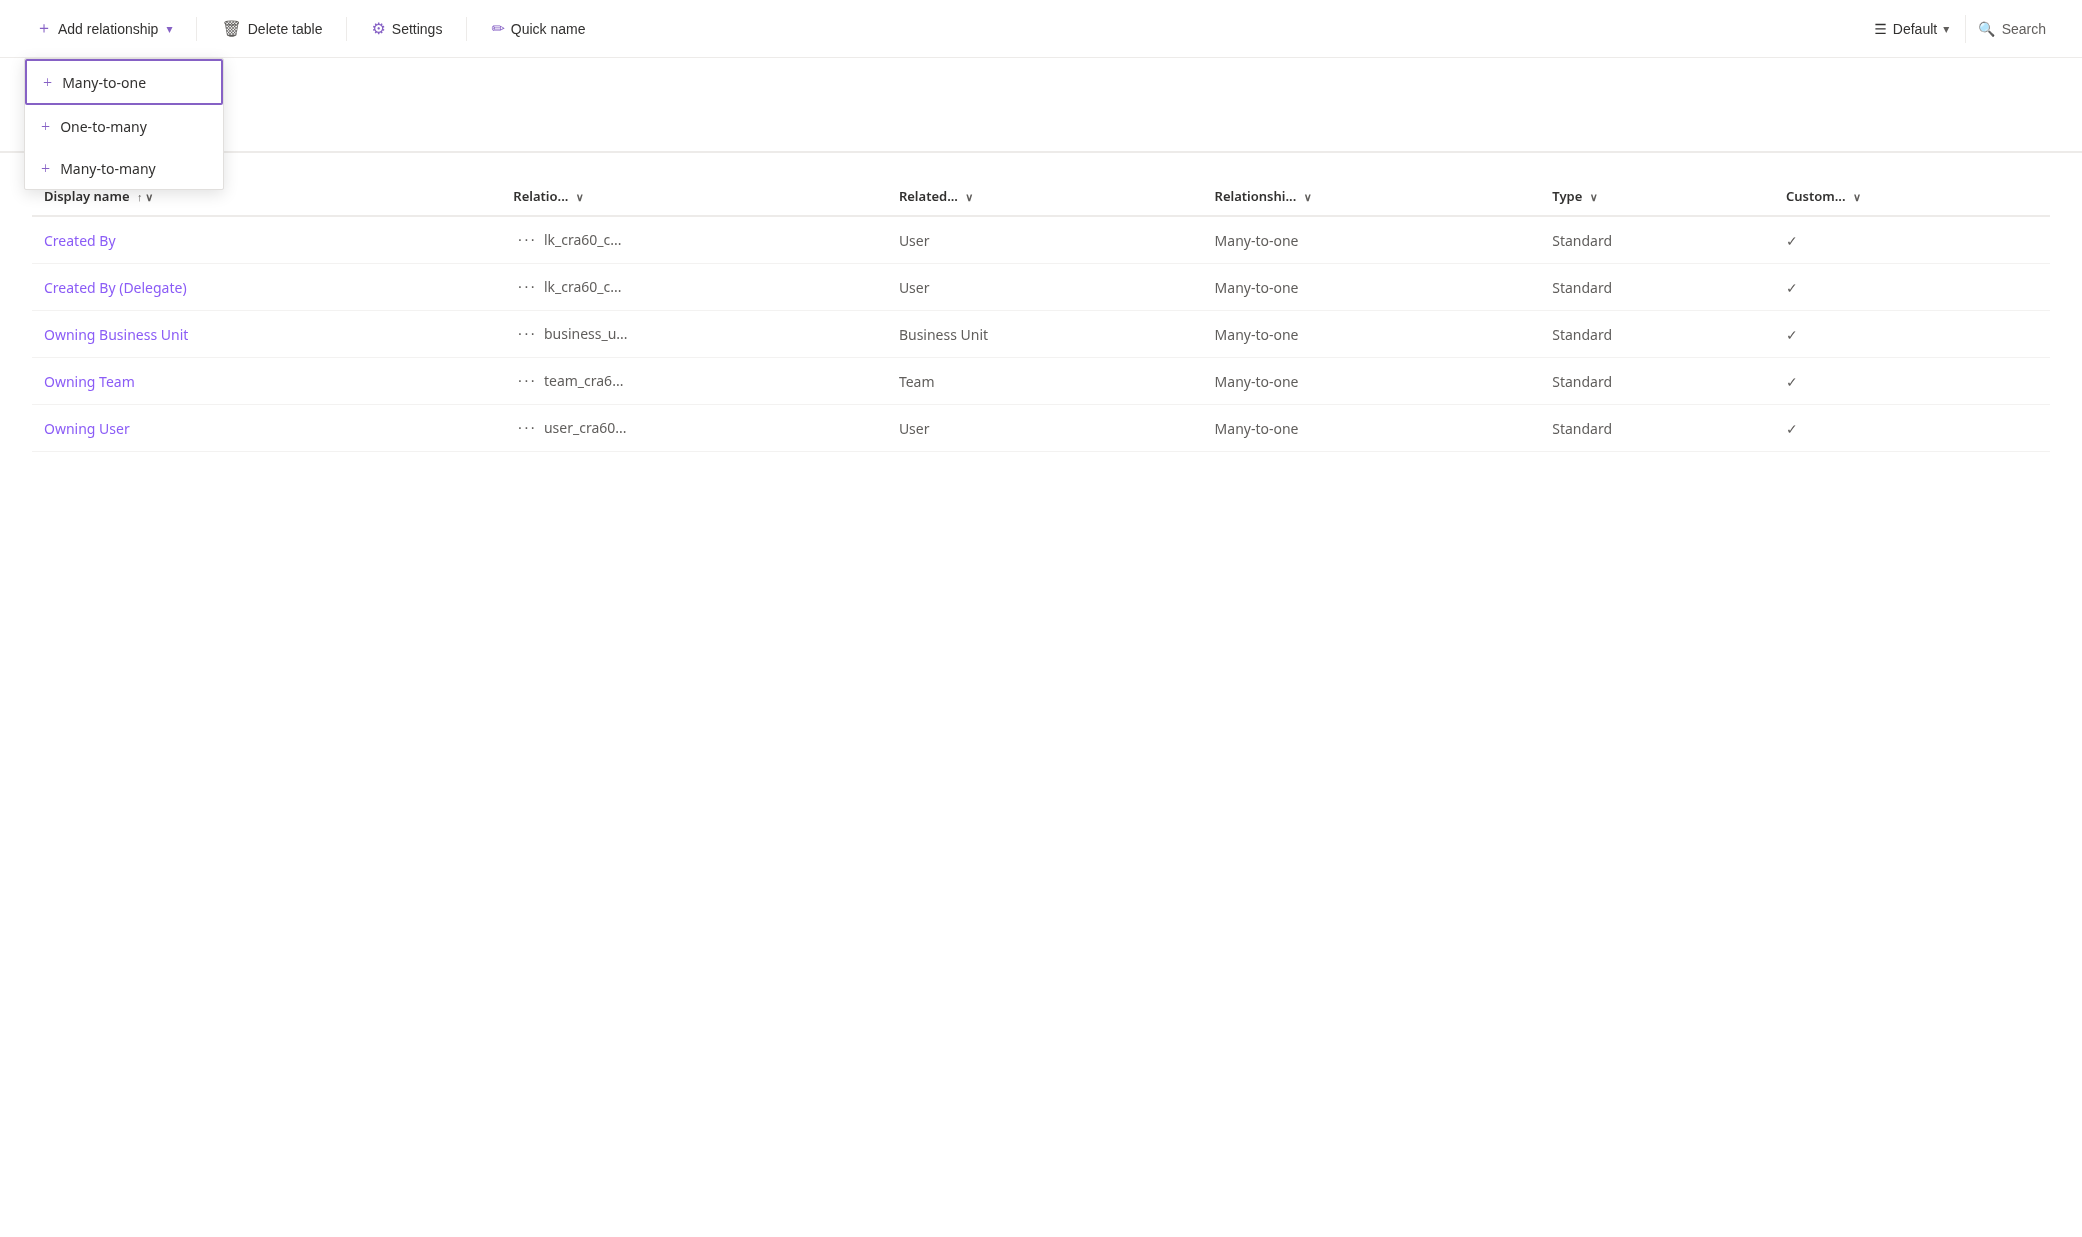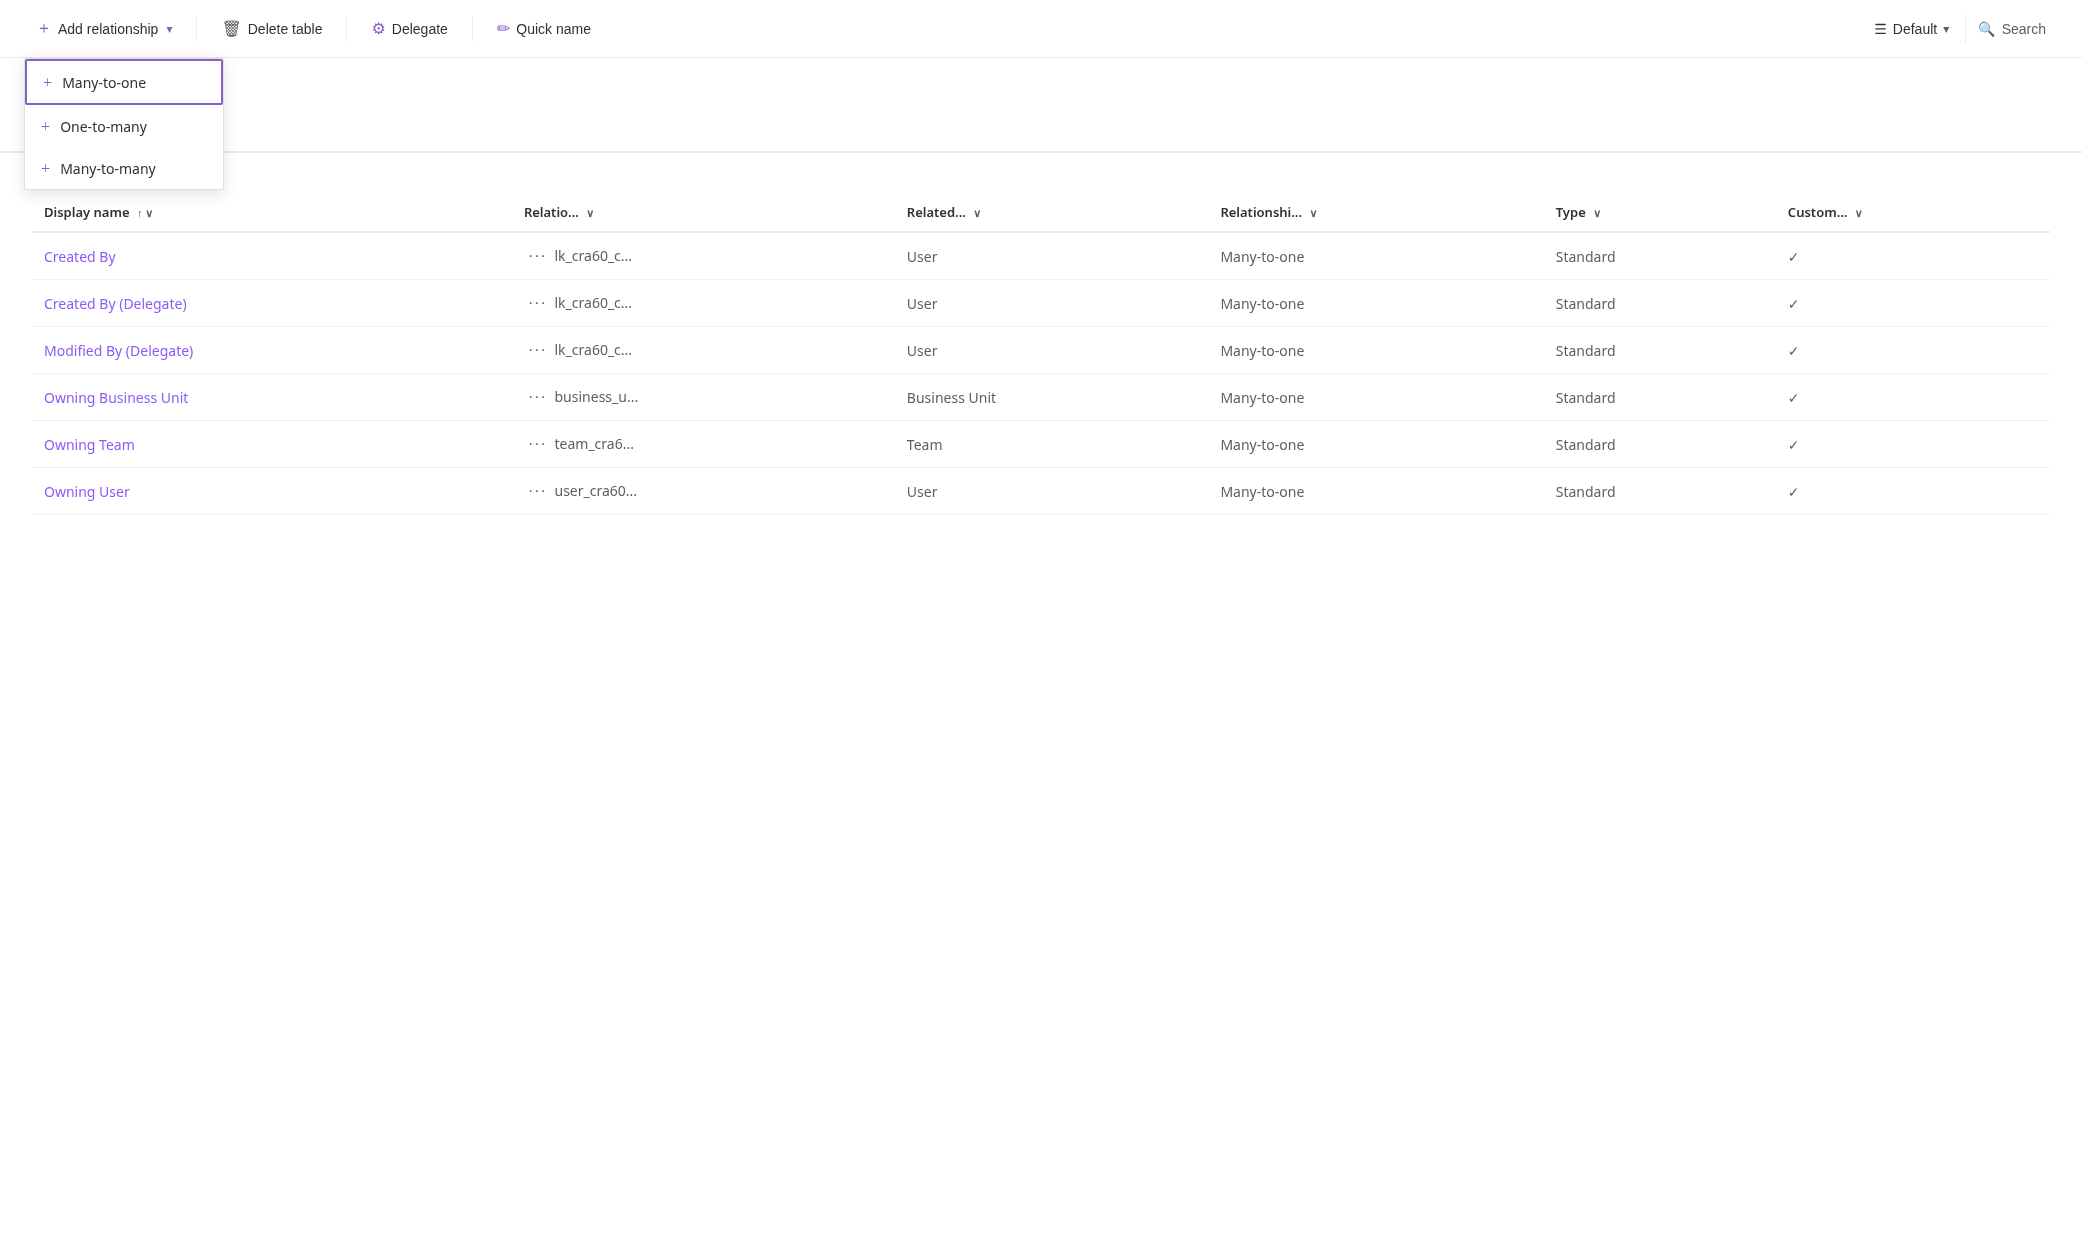--- a/index.html
+++ b/index.html
@@ -141,21 +141,21 @@
       margin-bottom: -2px;
     }
     .tab.active {
       color: #323130;
       font-weight: 600;
       border-bottom: 2px solid #8661c5;
     }
 
     
     .table-area {
-      padding: 40px 32px;
+      padding: 24px 32px;
     }
     table {
       width: 100%;
       border-collapse: collapse;
     }
     thead tr {
       border-bottom: 2px solid #edebe9;
     }
     th {
       text-align: left;
@@ -215,21 +215,21 @@
 
   <button class="toolbar-btn">
     <span class="icon icon-gray">🗑</span>
     <span>Delete table</span>
   </button>
 
   <div class="toolbar-sep"></div>
 
   <button class="toolbar-btn">
     <span class="icon">⚙</span>
-    <span>Delegate</span>
+    <span>Settings</span>
   </button>
 
   <div class="toolbar-sep"></div>
 
   <button class="toolbar-btn">
     <span class="icon">✏</span>
     <span>Quick name</span>
   </button>
 
   <div class="toolbar-spacer"></div>
@@ -328,33 +328,20 @@
       lk_cra60_c...
     </td>
     <td class="muted">User</td>
     <td class="muted">Many-to-one</td>
     <td class="muted">Standard</td>
     <td class="muted">
       <span class="check-icon">✓</span>
     </td>
   </tr>
         <tr>
-    <td>Modified By (Delegate)</td>
-    <td class="muted">
-      <button class="ellipsis-btn">···</button>
-      lk_cra60_c...
-    </td>
-    <td class="muted">User</td>
-    <td class="muted">Many-to-one</td>
-    <td class="muted">Standard</td>
-    <td class="muted">
-      <span class="check-icon">✓</span>
-    </td>
-  </tr>
-        <tr>
     <td>Owning Business Unit</td>
     <td class="muted">
       <button class="ellipsis-btn">···</button>
       business_u...
     </td>
     <td class="muted">Business Unit</td>
     <td class="muted">Many-to-one</td>
     <td class="muted">Standard</td>
     <td class="muted">
       <span class="check-icon">✓</span>

